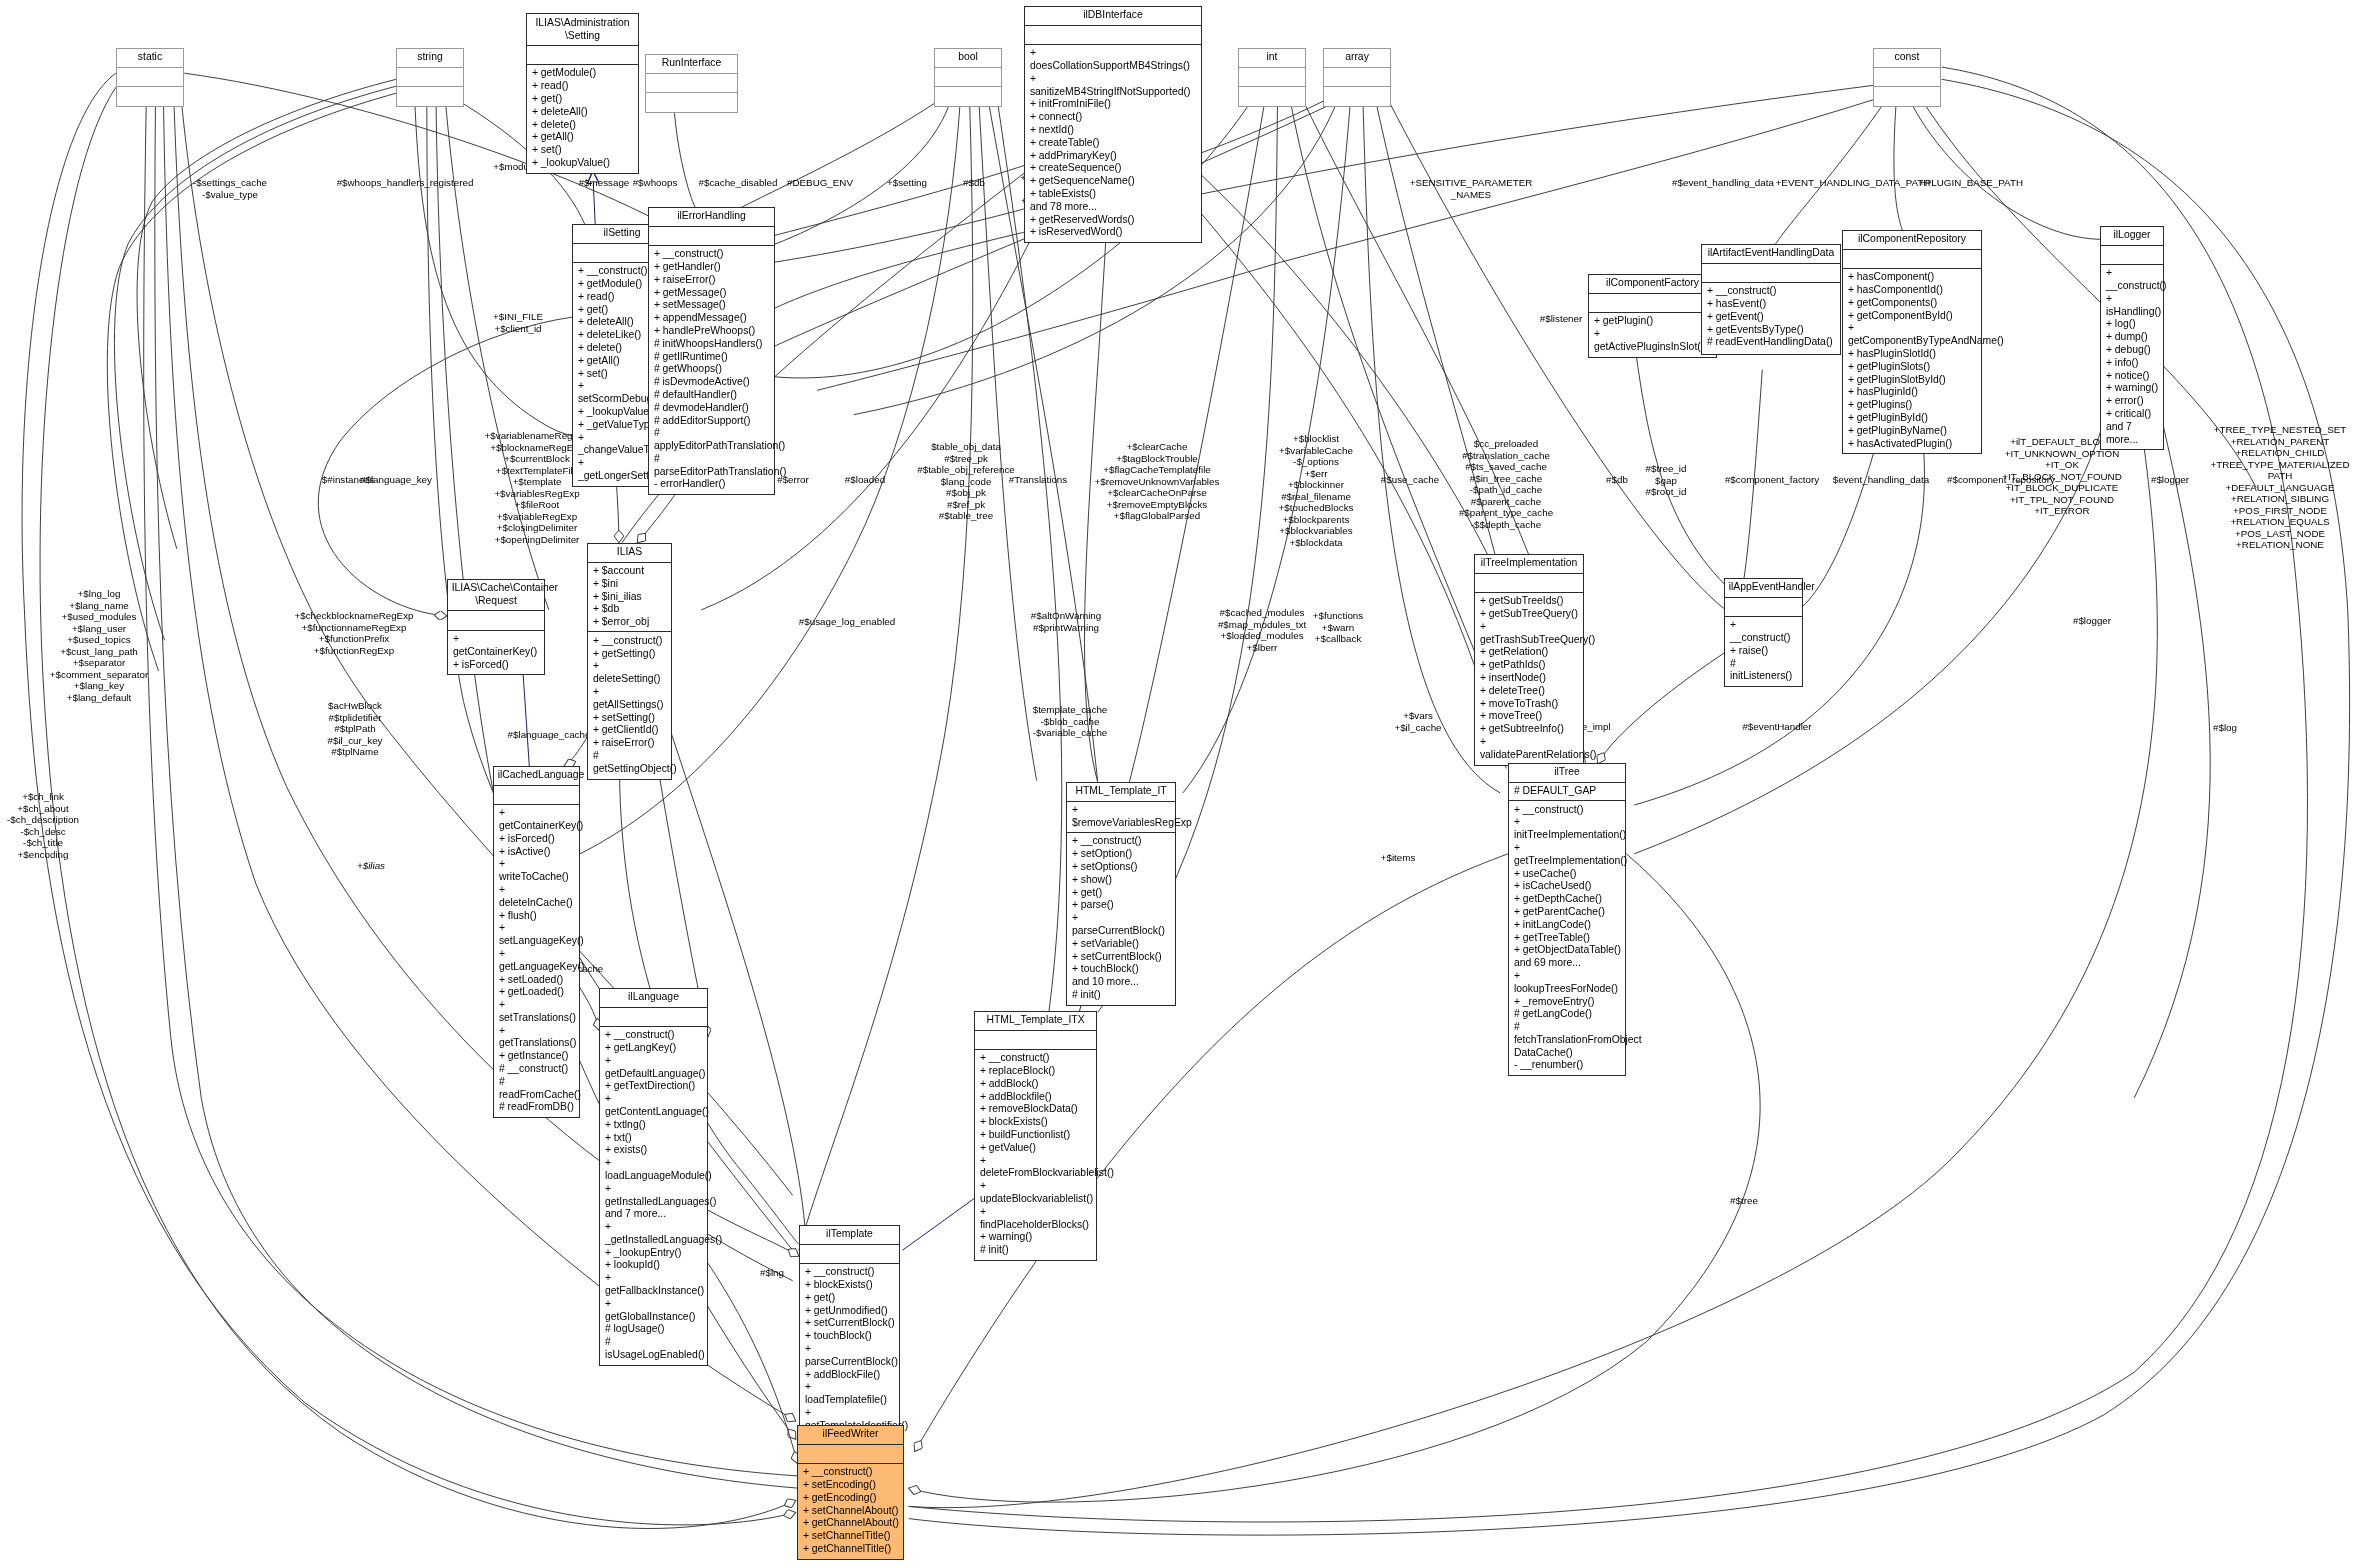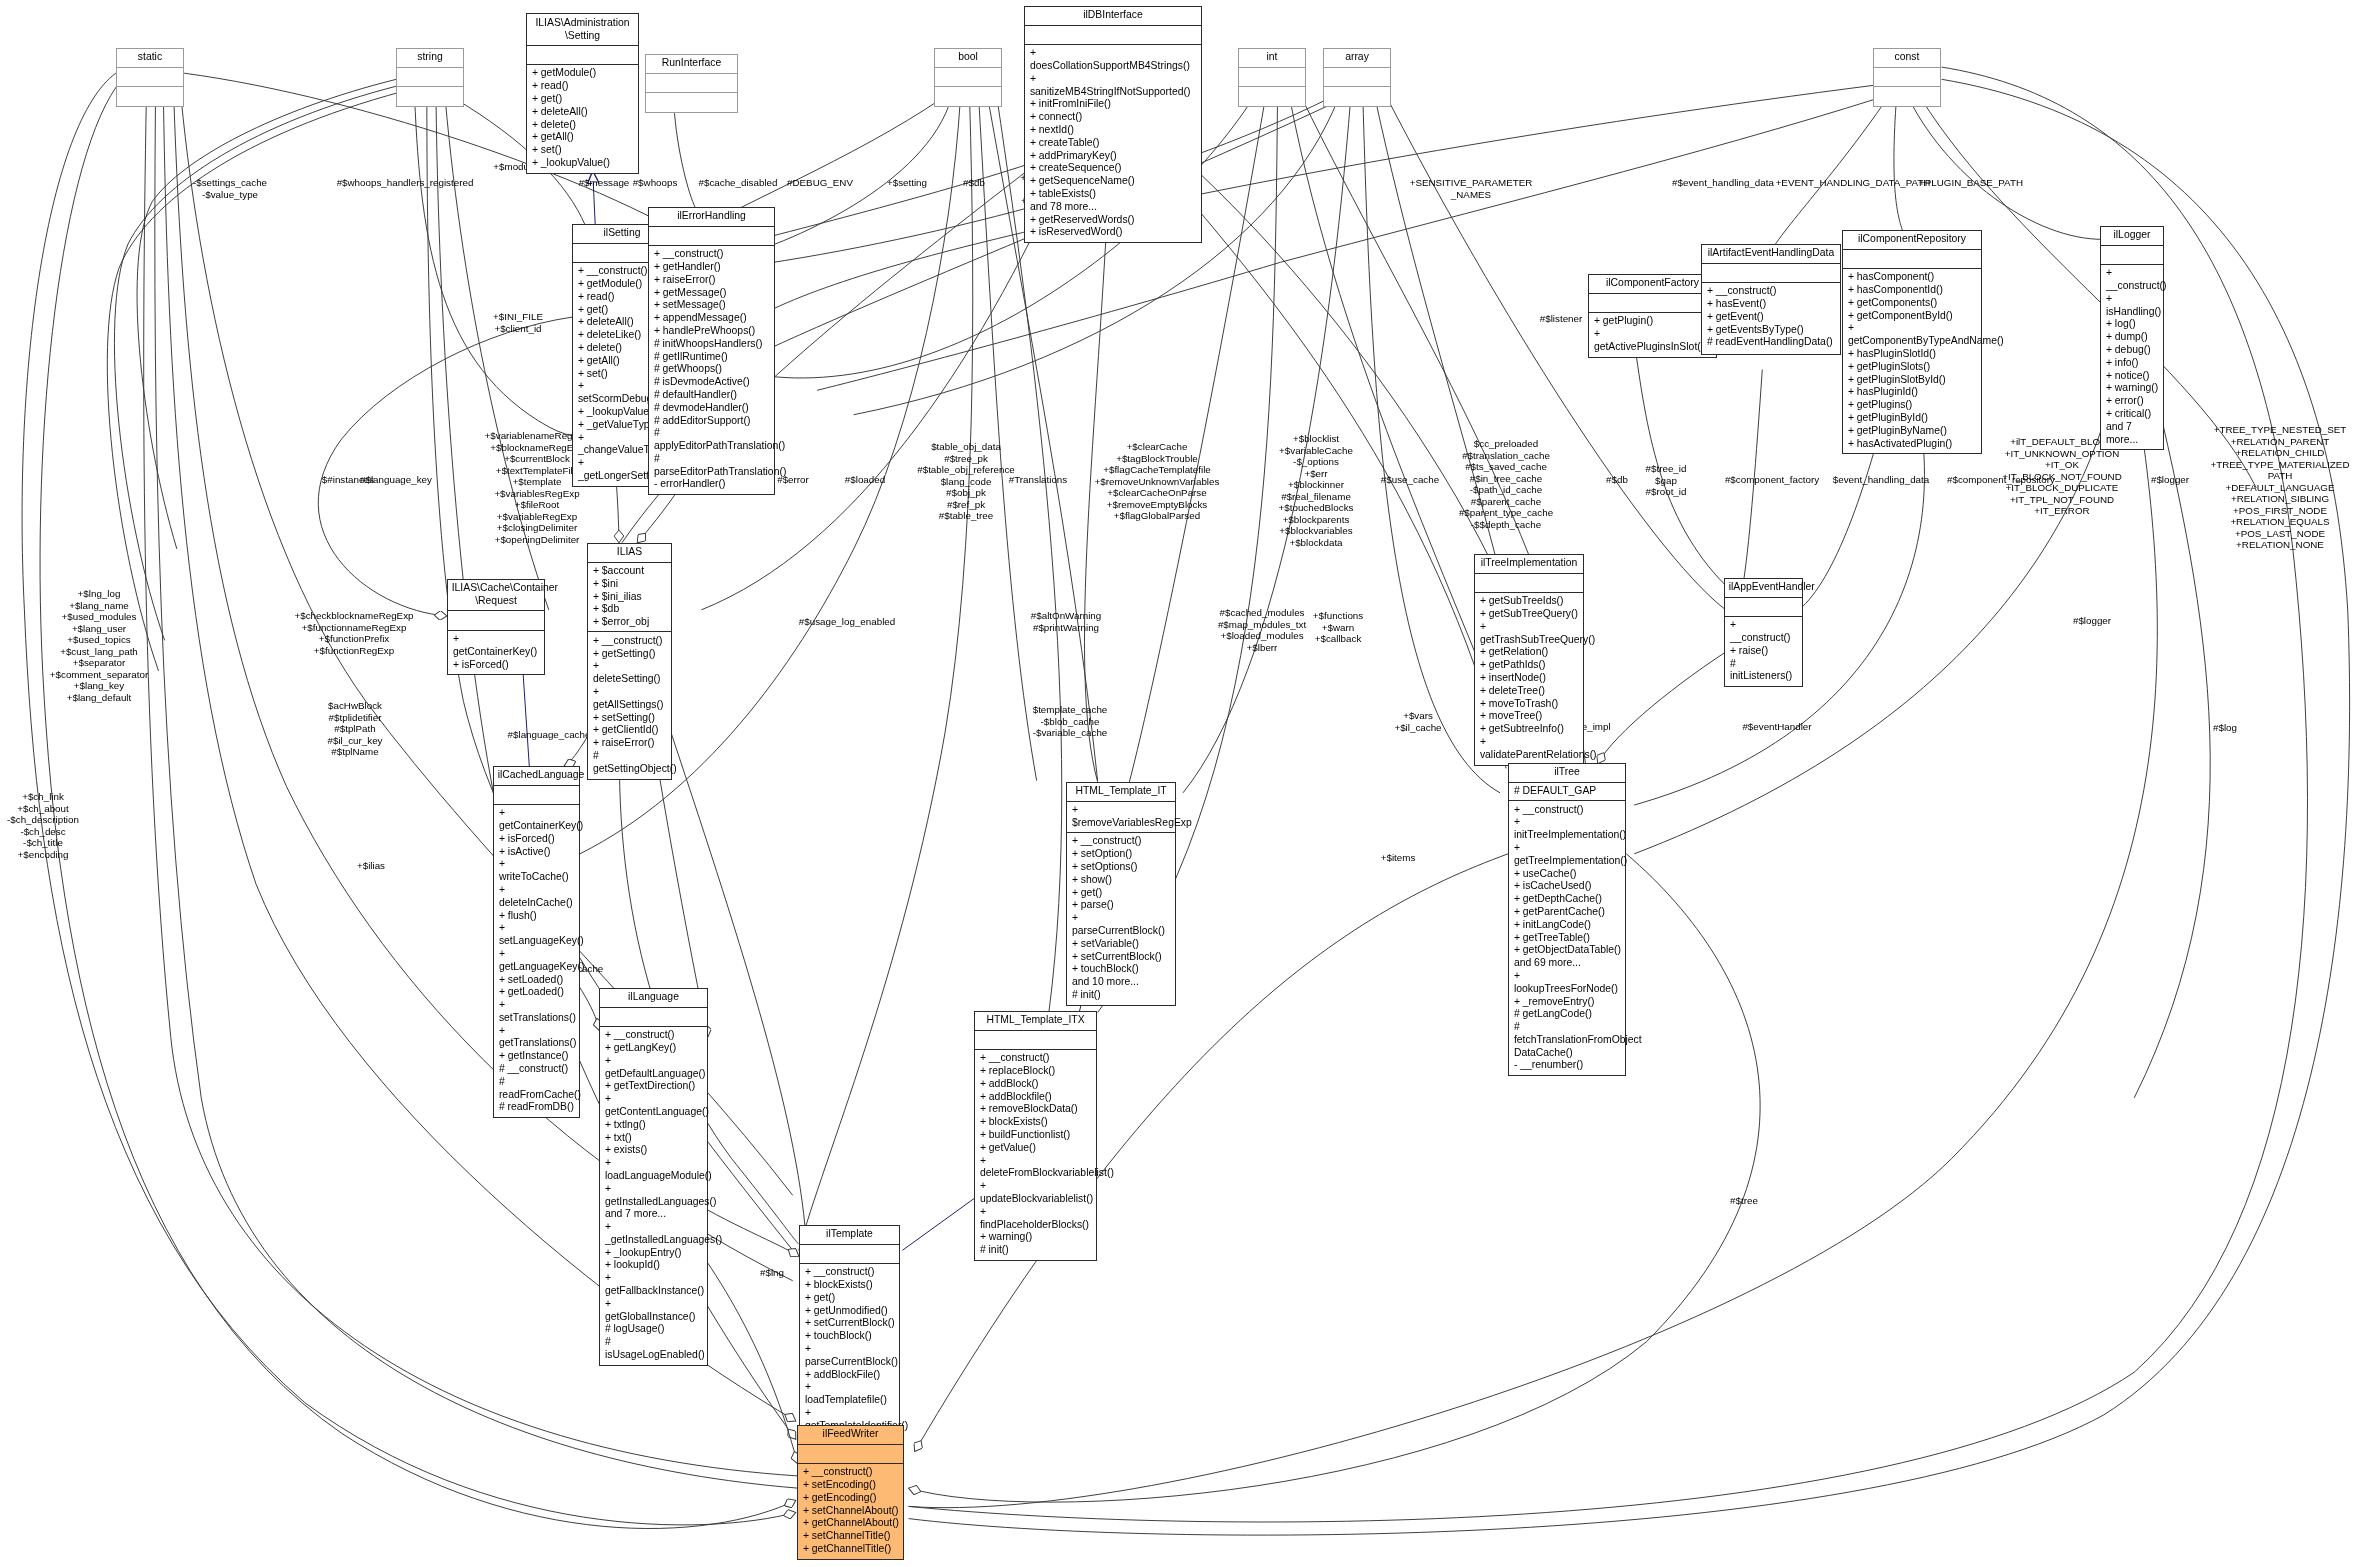--- a/index.html
+++ b/index.html
@@ -665,21 +665,21 @@
 #$tplidetifier
 #$tplPath
 #$il_cur_key
 #$tplName</div>
       <div class="edge-label" style="left: 549px; top: 729px;">#$language_cache</div>
       <div class="edge-label" style="left: 1070px; top: 704px;">$template_cache
 -$blob_cache
 -$variable_cache</div>
       <div class="edge-label" style="left: 1418px; top: 710px;">+$vars
 +$il_cache</div>
-      <div class="edge-label" style="left: 371px; top: 860px;">+$ilias</div>
+      <div class="edge-label" style="left: 371px; top: 860px; font-style: italic;">+$ilias</div>
       <div class="edge-label" style="left: 43px; top: 791px;">+$ch_link
 +$ch_about
 -$ch_description
 -$ch_desc
 -$ch_title
 +$encoding</div>
       <div class="edge-label" style="left: 569px; top: 963px;">#$global_cache</div>
       <div class="edge-label" style="left: 1398px; top: 852px;">+$items</div>
       <div class="edge-label" style="left: 2092px; top: 615px;">#$logger</div>
       <div class="edge-label" style="left: 1744px; top: 1195px;">#$tree</div>

